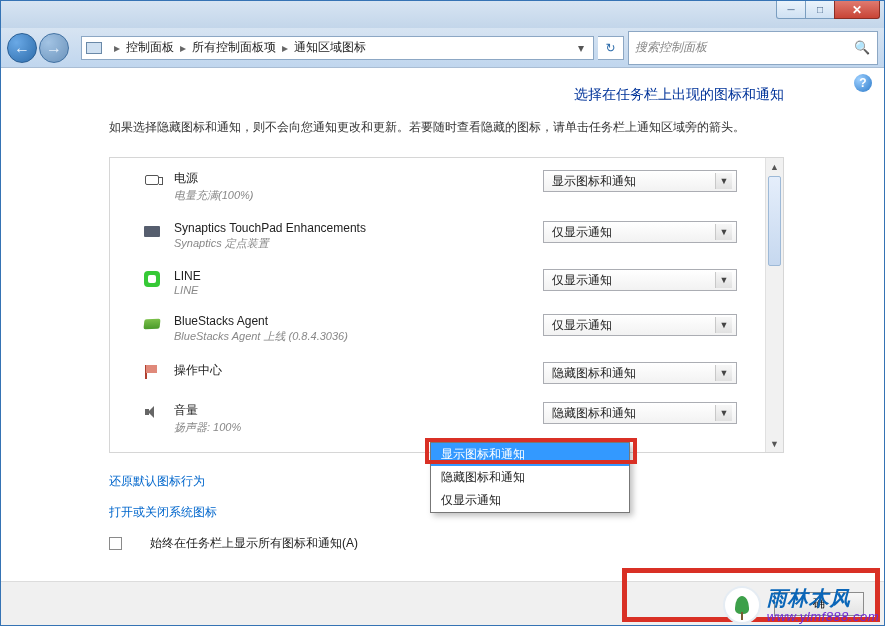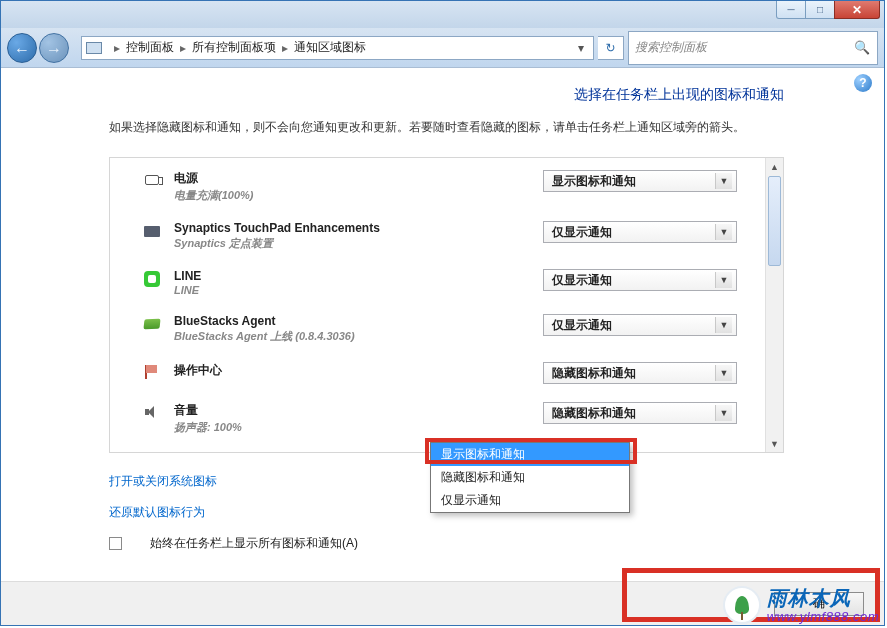--- a/index.html
+++ b/index.html
@@ -26,21 +26,21 @@
 .search { width: 250px; height: 24px; background: #fff; border: 1px solid #8ca7c4; margin-left: 4px; display: flex; align-items: center; padding: 16px 6px; color: #888; font-style: italic; font-size: 12px; }
 .search .sicon { margin-left: auto; color: #4a7ab0; font-style: normal;font-size:13px; }
 
 .body-area { flex: 1; background: #fff; position: relative; padding: 18px 100px 0 108px; overflow: hidden; }
 .help-icon { position: absolute; right: 12px; top: 6px; width: 18px; height: 18px; border-radius: 50%; background: radial-gradient(circle at 30% 30%, #9ed0ff, #2a79c9); color: #fff; font-size: 12px; display: flex; align-items: center; justify-content: center; font-weight: bold; }
 
 .page-title { color: #003399; font-size: 14px; margin-bottom: 14px; text-align: right; }
 .page-desc { color: #333; font-size: 12px; line-height: 1.6; margin-bottom: 20px; }
 
 .list-box { border: 1px solid #d6d6d6; height: 296px; position: relative; background: #fff; display:flex;}
-.list-inner { flex:1; overflow: hidden; padding-top:6px;font-weight:bold;}
+.list-inner { flex:1; overflow: hidden; padding-top:6px;}
 .scrollbar { width: 18px; background: #f1f1f1; border-left: 1px solid #e0e0e0; position: relative; }
 .scroll-thumb { position: absolute; top: 18px; left: 2px; right: 2px; height: 90px; background: linear-gradient(#e5eefb,#c6d8ef); border: 1px solid #9db9d7; border-radius: 2px; }
 .scroll-arrow{height:17px;display:flex;align-items:center;justify-content:center;font-size:9px;color:#555;}
 .scroll-arrow.bottom{position:absolute;bottom:0;left:0;right:0;}
 
 .row { display: flex; align-items: flex-start; padding: 6px 24px 12px 32px; }
 .row .icon-slot { width: 20px; height: 20px; margin-right: 12px; flex-shrink: 0; display:flex;align-items:center;justify-content:center;}
 .row .texts { flex: 1; min-width: 0; }
 .row .name { font-size: 12px; color: #222; }
 .row .sub { font-size: 11px; color: #888; font-style: italic; margin-top: 1px; }
@@ -210,22 +210,22 @@
 
       </div>
       <div class="scrollbar">
         <div class="scroll-arrow">▲</div>
         <div class="scroll-thumb"></div>
         <div class="scroll-arrow bottom">▼</div>
       </div>
     </div>
 
     <div class="links">
+      <a>还原默认图标行为</a>
       <a>打开或关闭系统图标</a>
-      <a>还原默认图标行为</a>
     </div>
 
     <div class="chkline">
       <div class="chk"></div>
       <span>始终在任务栏上显示所有图标和通知(A)</span>
     </div>
 
   </div>
 
   <div class="footer-bar">

